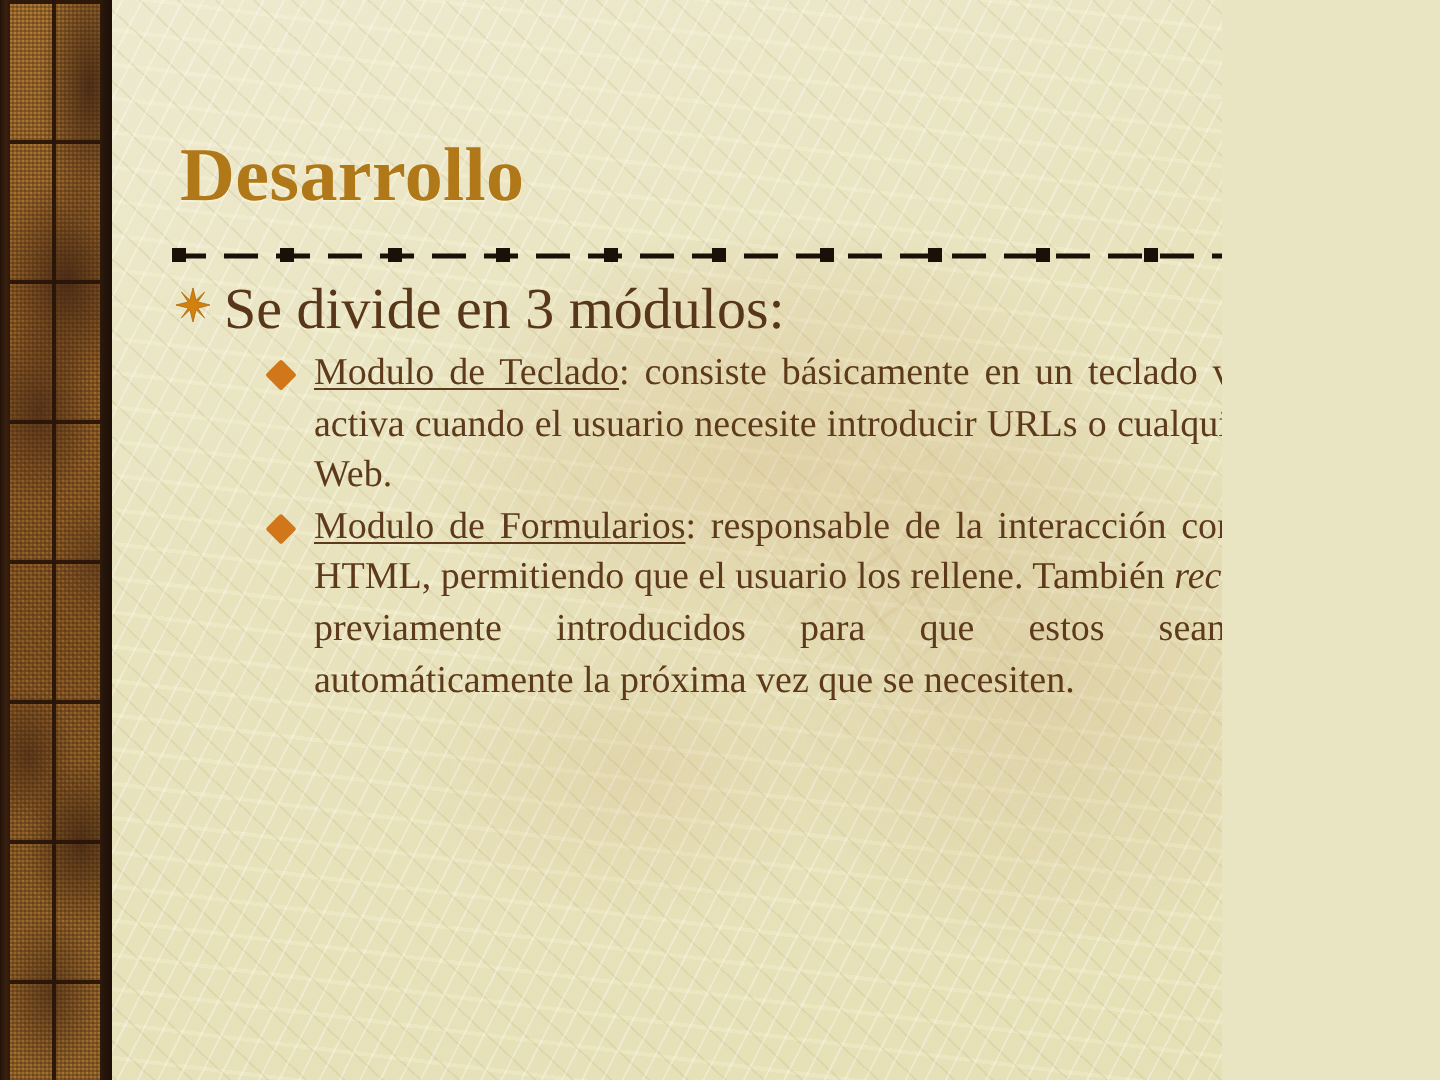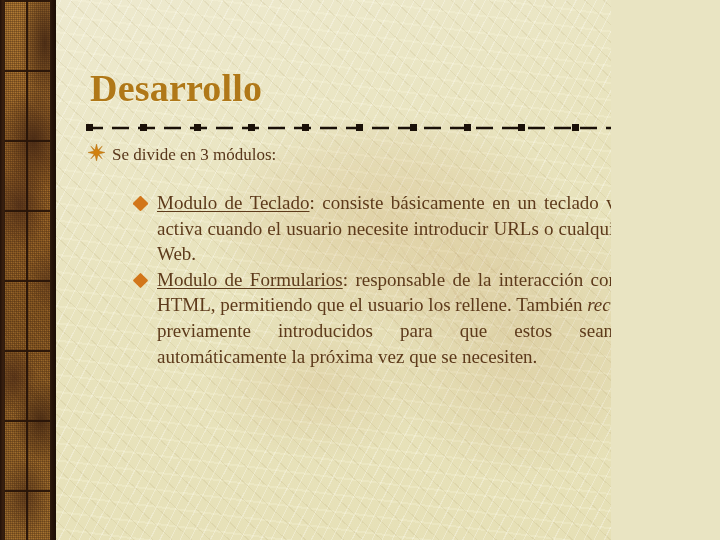--- a/index.html
+++ b/index.html
@@ -136,24 +136,24 @@
   #body {
     position: absolute;
     left: 30px;
     top: 140px;
     width: 628px;
   }
 
   .lvl1 {
     position: relative;
     padding-left: 26px;
-    font-size: 17px;
+    font-size: 29px;
     line-height: 30px;
     color: #58361a;
-    margin-bottom: 20px;
+    margin-bottom: 4px;
   }
   .lvl1 .b1 {
     position: absolute;
     left: 2px;
     top: 4px;
     width: 17px;
     height: 17px;
   }
 
   .lvl2 {

